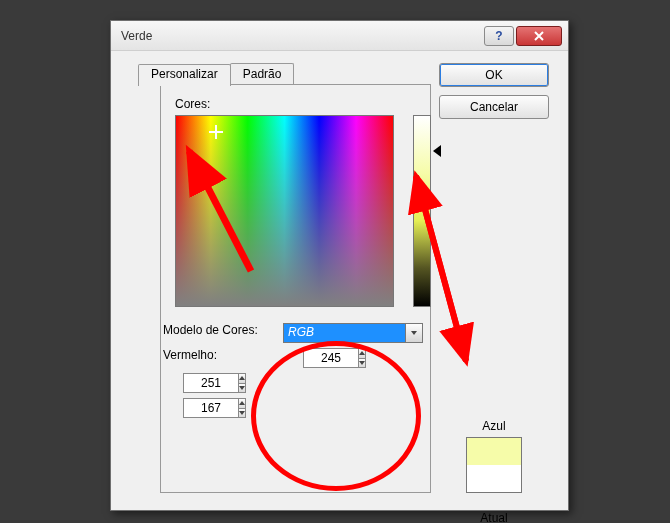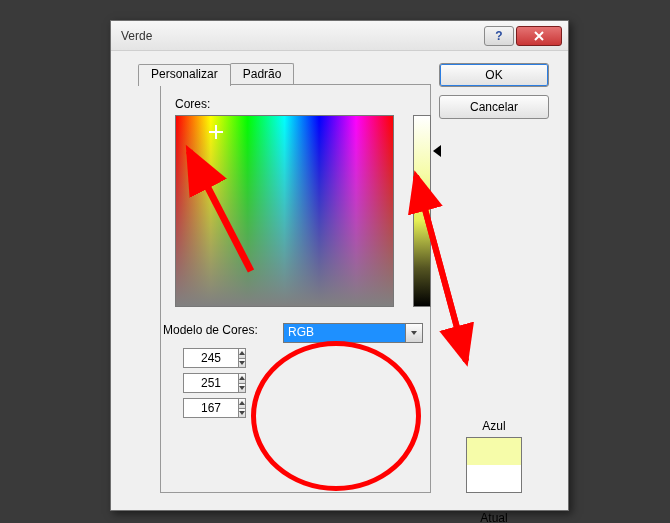--- a/index.html
+++ b/index.html
@@ -49,21 +49,21 @@
 
   .lightbar { position:absolute; left:238px; top:0; width:18px; height:192px; border:1px solid #777;
               background: linear-gradient(to bottom, #ffffff 0%, #f6fca9 30%, #e5ef55 55%, #555522 80%, #000 100%); }
   .lightptr { position:absolute; left:258px; width:0;height:0;
               border-top:6px solid transparent; border-bottom:6px solid transparent;
               border-right:8px solid #000; }
 
   .fields { position:absolute; top:233px; left:2px; right:2px; }
   .row { display:flex; margin:5px 0; }
   .row label { width:120px; }
-  .select { flex:0 0 140px; display:flex; }
+  .select { flex:0 0 140px; display:flex;font-style:italic; }
   .select-input { flex:1; height:20px; background:#1e90ff; color:#fff; border:1px solid #777; border-right:none;
                   padding:1px 4px; }
   .select-btn { width:18px; height:20px; border:1px solid #777; background:linear-gradient(#fdfdfd,#d6d6d6);
                 display:flex;align-items:center;justify-content:center;}
   .spin { display:flex; width:60px; }
   .spin input { width:56px; height:20px; border:1px solid #888; padding:1px 17px; text-align:left; }
   .spin-btns { width:16px; display:flex; flex-direction:column; }
   .spin-btns div { flex:1; border:1px solid #888; border-left:none; background:linear-gradient(#fdfdfd,#d9d9d9);
                    display:flex;align-items:center;justify-content:center;}
   .spin-btns div:first-child{border-bottom:none;}
@@ -127,20 +127,21 @@
         <div class="row">
           <label>Modelo de Cores:</label>
           <div class="select">
             <div class="select-input">RGB</div>
             <div class="select-btn">
               <span class="tri-dn"></span>
             </div>
           </div>
         </div>
         <div class="row">
+          <label>Vermelho:</label>
           <div style="width:20px"></div>
           <div class="spin">
             <input value="245" style="">
             <div class="spin-btns">
               <div>
                   <span class="tri-up"></span>
                 </div>
               <div>
                   <span class="tri-dn"></span>
                 </div>

